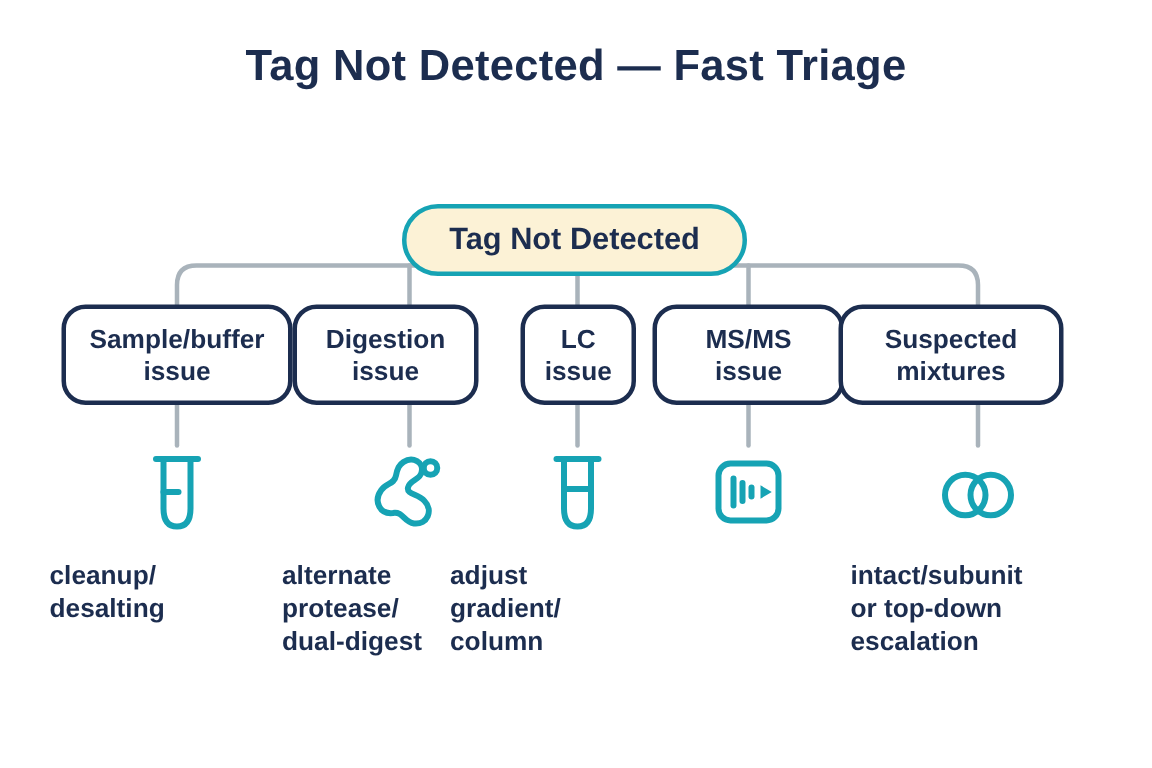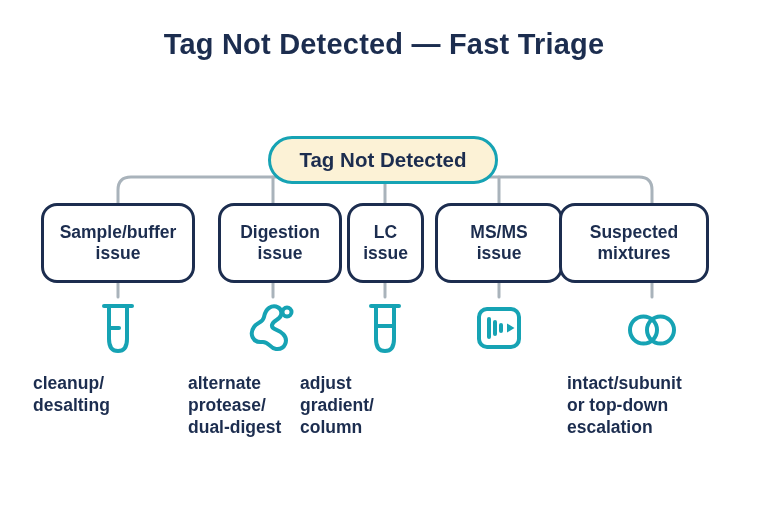--- a/index.html
+++ b/index.html
@@ -12,26 +12,26 @@
     font-size:29px;font-weight:bold;letter-spacing:.2px;color:#1C2D4F;
   }
   svg.connectors{position:absolute;left:0;top:0;width:768px;height:512px;}
   .root{
     position:absolute;left:268px;top:95px;width:230px;height:48px;box-sizing:border-box;
     background:#FCF2D6;border:3.5px solid #16A3B4;border-radius:24px;
     display:flex;align-items:center;justify-content:center;
     font-size:20.5px;font-weight:bold;color:#1C2D4F;margin-top:41px;
   }
   .box{
-    position:absolute;top:203px;height:80px;box-sizing:border-box;background:#ffffff;
+    position:absolute;top:203px;height:67px;box-sizing:border-box;background:#ffffff;
     border:3px solid #1C2D4F;border-radius:16px;
     display:flex;align-items:center;justify-content:center;text-align:center;
     font-size:17.5px;font-weight:bold;line-height:21px;color:#1C2D4F;white-space:pre-line;
   }
-  .b1{left:41px;width:154px}.b2{left:218px;width:124px}.b3{left:347px;width:77px}
+  .b1{left:41px;width:154px}.b2{left:195px;width:124px}.b3{left:347px;width:77px}
   .b4{left:435px;width:128px}.b5{left:559px;width:150px}
   .icon{position:absolute;top:296px;width:64px;height:64px;}
   .i1{left:86px}.i2{left:241px}.i3{left:353px}.i4{left:467px}.i5{left:620px}
   .icon svg{width:64px;height:64px;display:block;}
   .ic{stroke:#16A3B4;stroke-width:4;fill:none;stroke-linecap:round;stroke-linejoin:round;}
   .icf{fill:#16A3B4;stroke:none;}
   .action{
     position:absolute;top:372px;width:170px;
     font-size:17.5px;font-weight:bold;line-height:22px;color:#1C2D4F;white-space:pre-line;
   }

